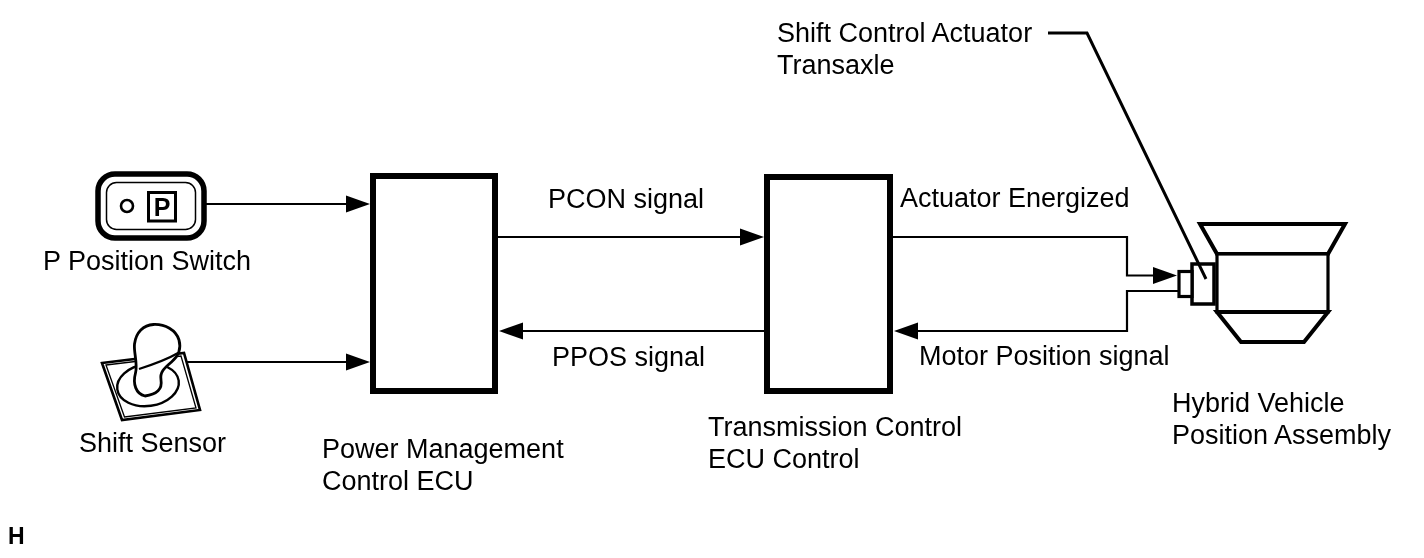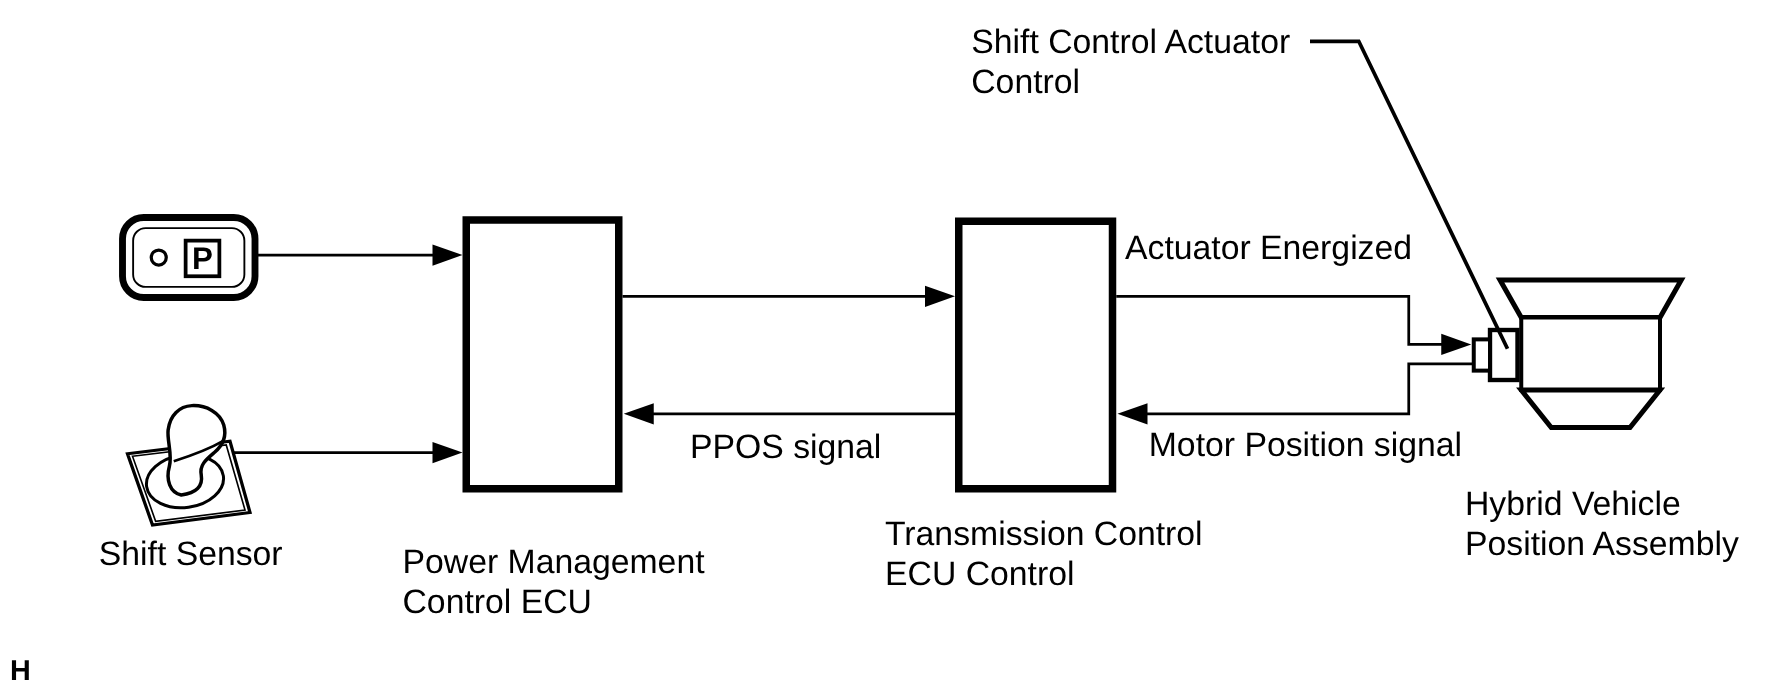--- a/index.html
+++ b/index.html
@@ -103,43 +103,45 @@
         <rect x="1192" y="264" width="22" height="40" fill="#ffffff" stroke="#000000" stroke-width="3.5"></rect>
         <rect x="1179" y="271.5" width="13" height="25" fill="#ffffff" stroke="#000000" stroke-width="3.2"></rect>
       </g>
     </g>
 
     <path d="M 1048 33 H 1087 L 1206 279" fill="none" stroke="#000000" stroke-width="3"></path>
   </svg>
 
   <div class="lbl" style="left:777px; top:17px;">
     <span>Shift Control Actuator</span>
-    <span>Control</span>
+    <span>Transaxle</span>
   </div>
 
+  <div class="lbl" style="left:43px; top:245px;">P Position Switch</div>
 
   <div class="p-letter">P</div>
 
   <div class="lbl" style="left:79px; top:427px;">Shift Sensor</div>
 
   <div class="lbl" style="left:322px; top:433px;">
     <span>Power Management</span>
     <span>Control ECU</span>
   </div>
 
   <div class="lbl" style="left:708px; top:411px;">
     <span>Transmission Control</span>
     <span>ECU Control</span>
   </div>
 
   <div class="lbl" style="left:1162px; top:387px;margin-left:10px;">
     <span>Hybrid Vehicle</span>
     <span>Position Assembly</span>
   </div>
 
+  <div class="lbl" style="left:548px; top:183px;">PCON signal</div>
 
   <div class="lbl" style="left:552px; top:341px;">PPOS signal</div>
 
   <div class="lbl" style="left:900px; top:182px;">Actuator Energized</div>
 
   <div class="lbl" style="left:903px; top:340px;margin-left:16px;">Motor Position signal</div>
 
   <div class="h-mark">H</div>
 
 </div>

